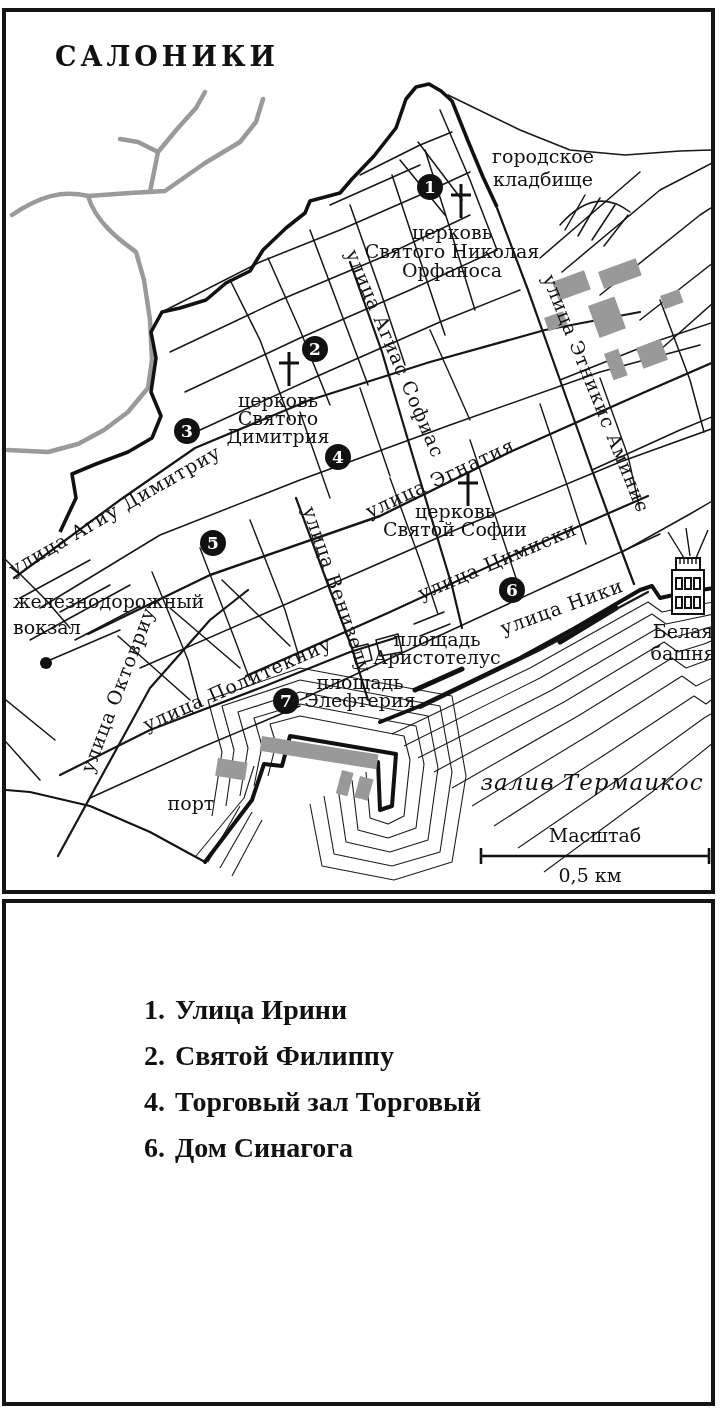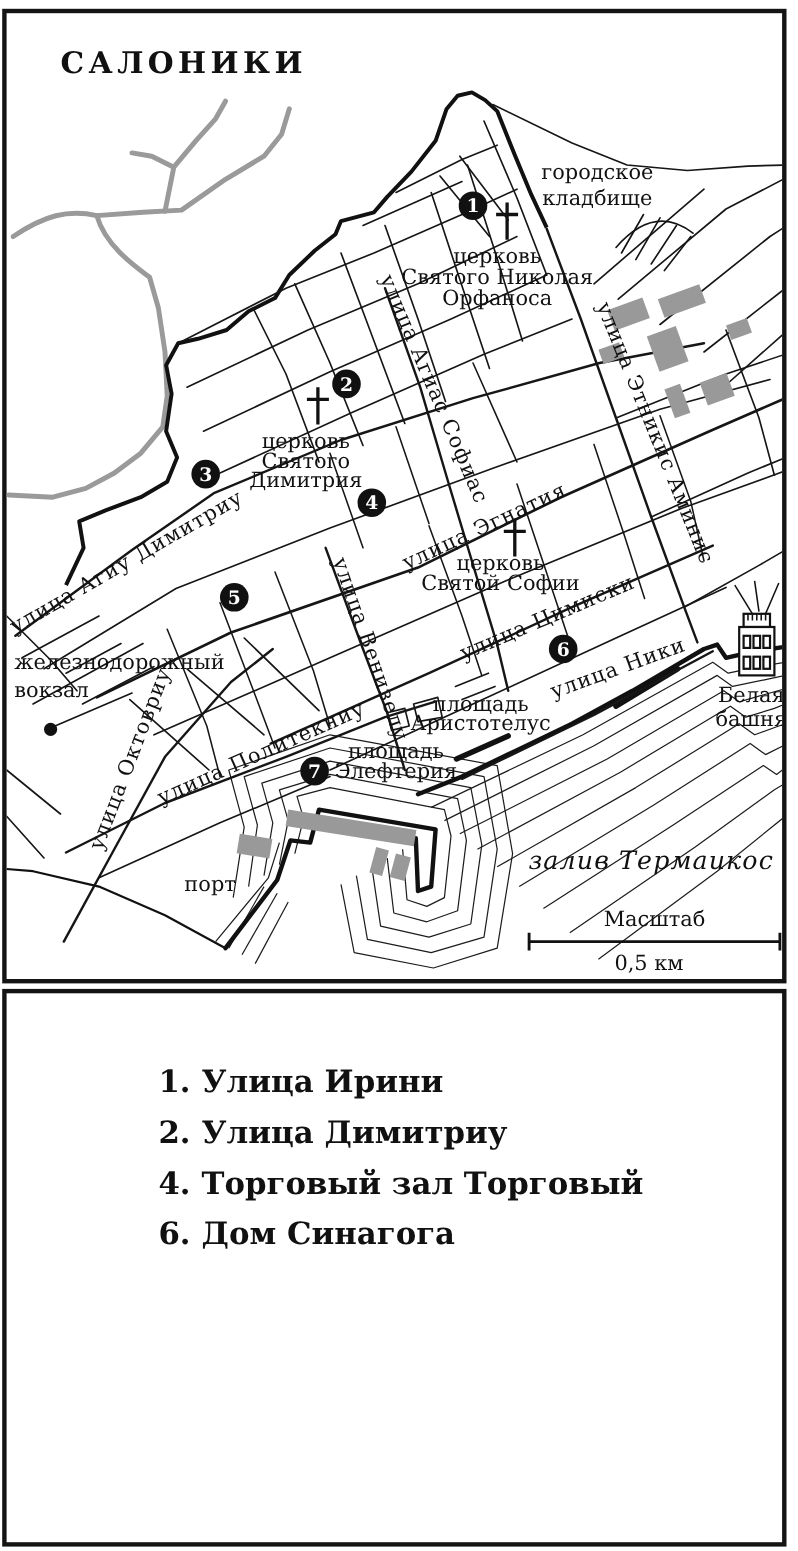--- a/index.html
+++ b/index.html
@@ -2,21 +2,21 @@
 <html><head>
 <meta charset="utf-8">
 <style>
   html,body{margin:0;padding:0;background:#fff;}
   .page{position:relative;width:725px;height:1410px;background:#fff;overflow:hidden;
         font-family:"DejaVu Serif", serif;color:#111;}
   .map-frame{position:absolute;left:2px;top:8px;width:713px;height:886px;
              border:4px solid #141414;box-sizing:border-box;background:#fff;}
   .legend-frame{position:absolute;left:2px;top:899px;width:713px;height:507px;
                 border:4px solid #141414;box-sizing:border-box;background:#fff;}
-  .legend-list{padding:58px 0 0 138px;}
+  .legend-list{padding:84px 0 0 138px;font-family:Liberation Serif, serif;}
   .legend-row{line-height:46px;font-size:28px;font-weight:bold;white-space:nowrap;}
   .legend-row .num{display:inline-block;margin-right:10px;}
   svg text{fill:#111;}
   .lbl{font-size:19px;}
   .street{font-size:19px;letter-spacing:1px;}
   .title{font-size:27px;font-weight:bold;letter-spacing:4px;}
   .italic{font-style:italic;font-size:23px;letter-spacing:1px;}
   .marker-num{font-size:17px;font-weight:bold;fill:#fff;}
   .scale-lbl{font-size:19px;}
 </style>
@@ -274,19 +274,19 @@
         <text class="scale-lbl" x="595" y="842" text-anchor="middle">Масштаб</text>
         <path d="M 481,856 H 709 M 481,848 V 864 M 709,848 V 864" stroke="#111" stroke-width="2.6" fill="none"></path>
         <text class="scale-lbl" x="590" y="882" text-anchor="middle">0,5 км</text>
       </g>
     </svg>
   </div>
 
   <div class="legend-frame">
     <div class="legend-list">
       <div class="legend-row"><span class="num">1.</span><span>Улица Ирини</span></div>
-      <div class="legend-row"><span class="num">2.</span><span>Улица Димитриу</span></div>
+      <div class="legend-row"><span class="num">2.</span><span>Святой Филиппу</span></div>
       <div class="legend-row"><span class="num">4.</span><span>Торговый зал Торговый</span></div>
       <div class="legend-row"><span class="num">6.</span><span>Дом Синагога</span></div>
     </div>
   </div>
 
 </div>
 
 </body></html>

